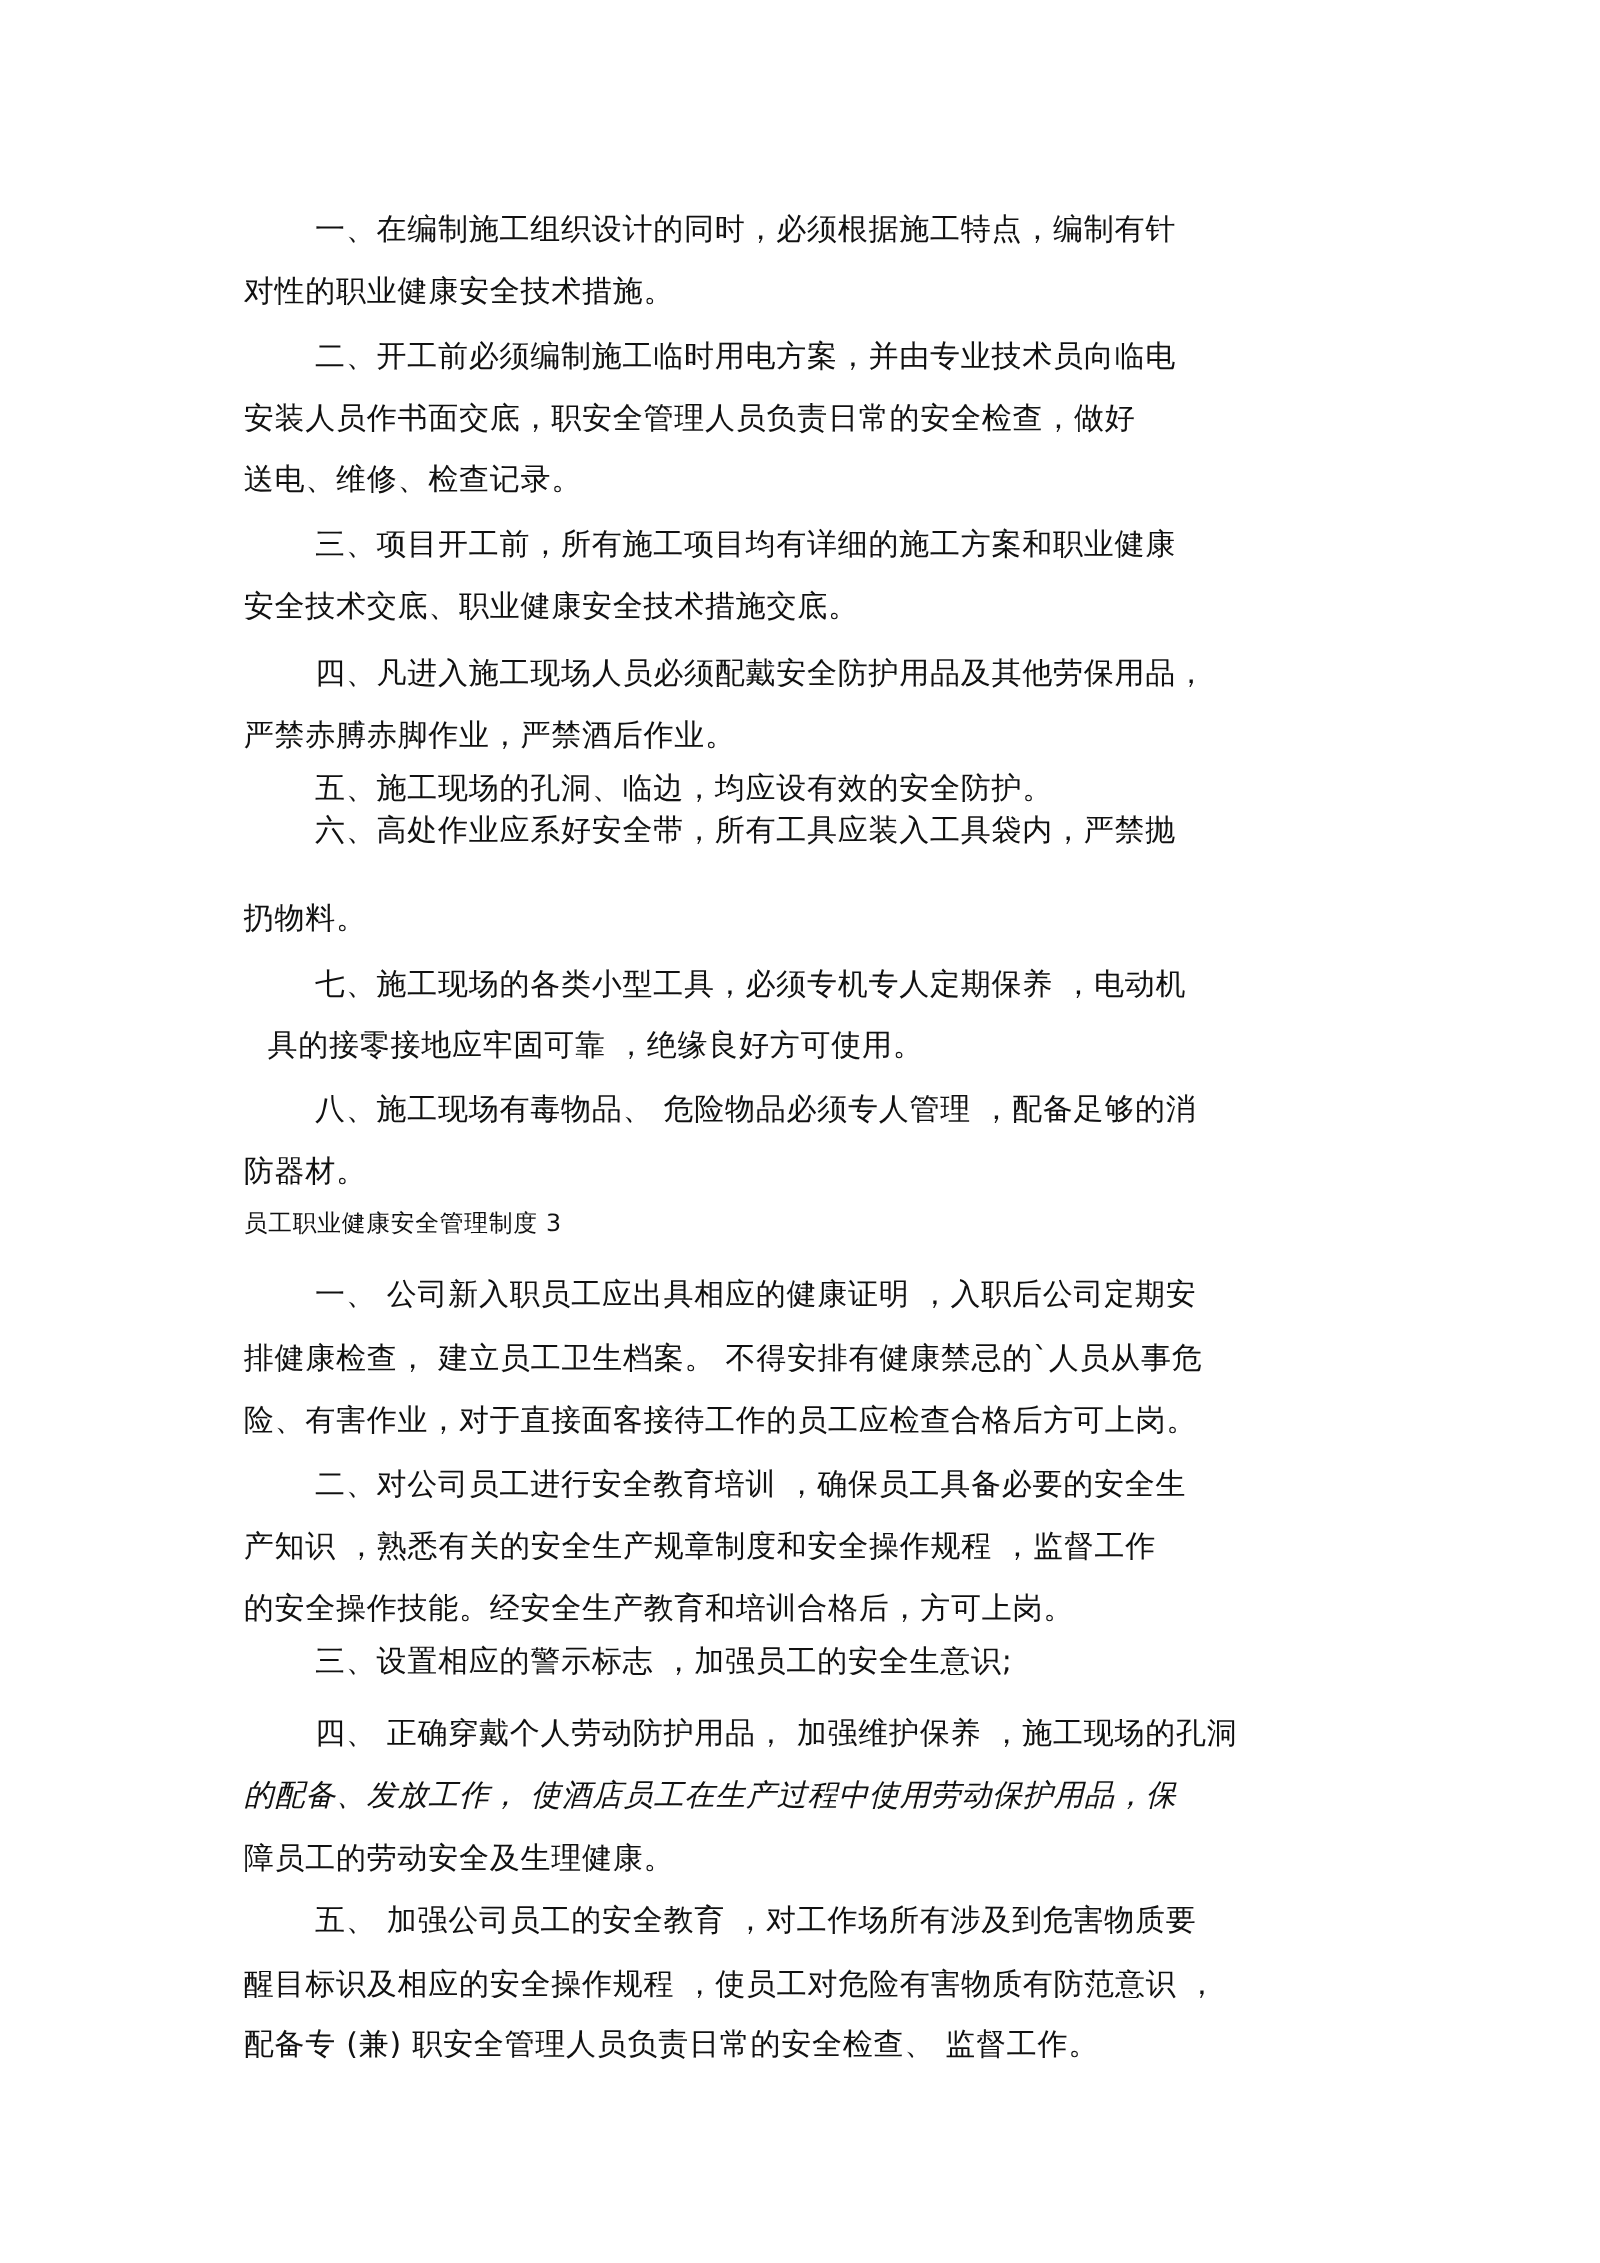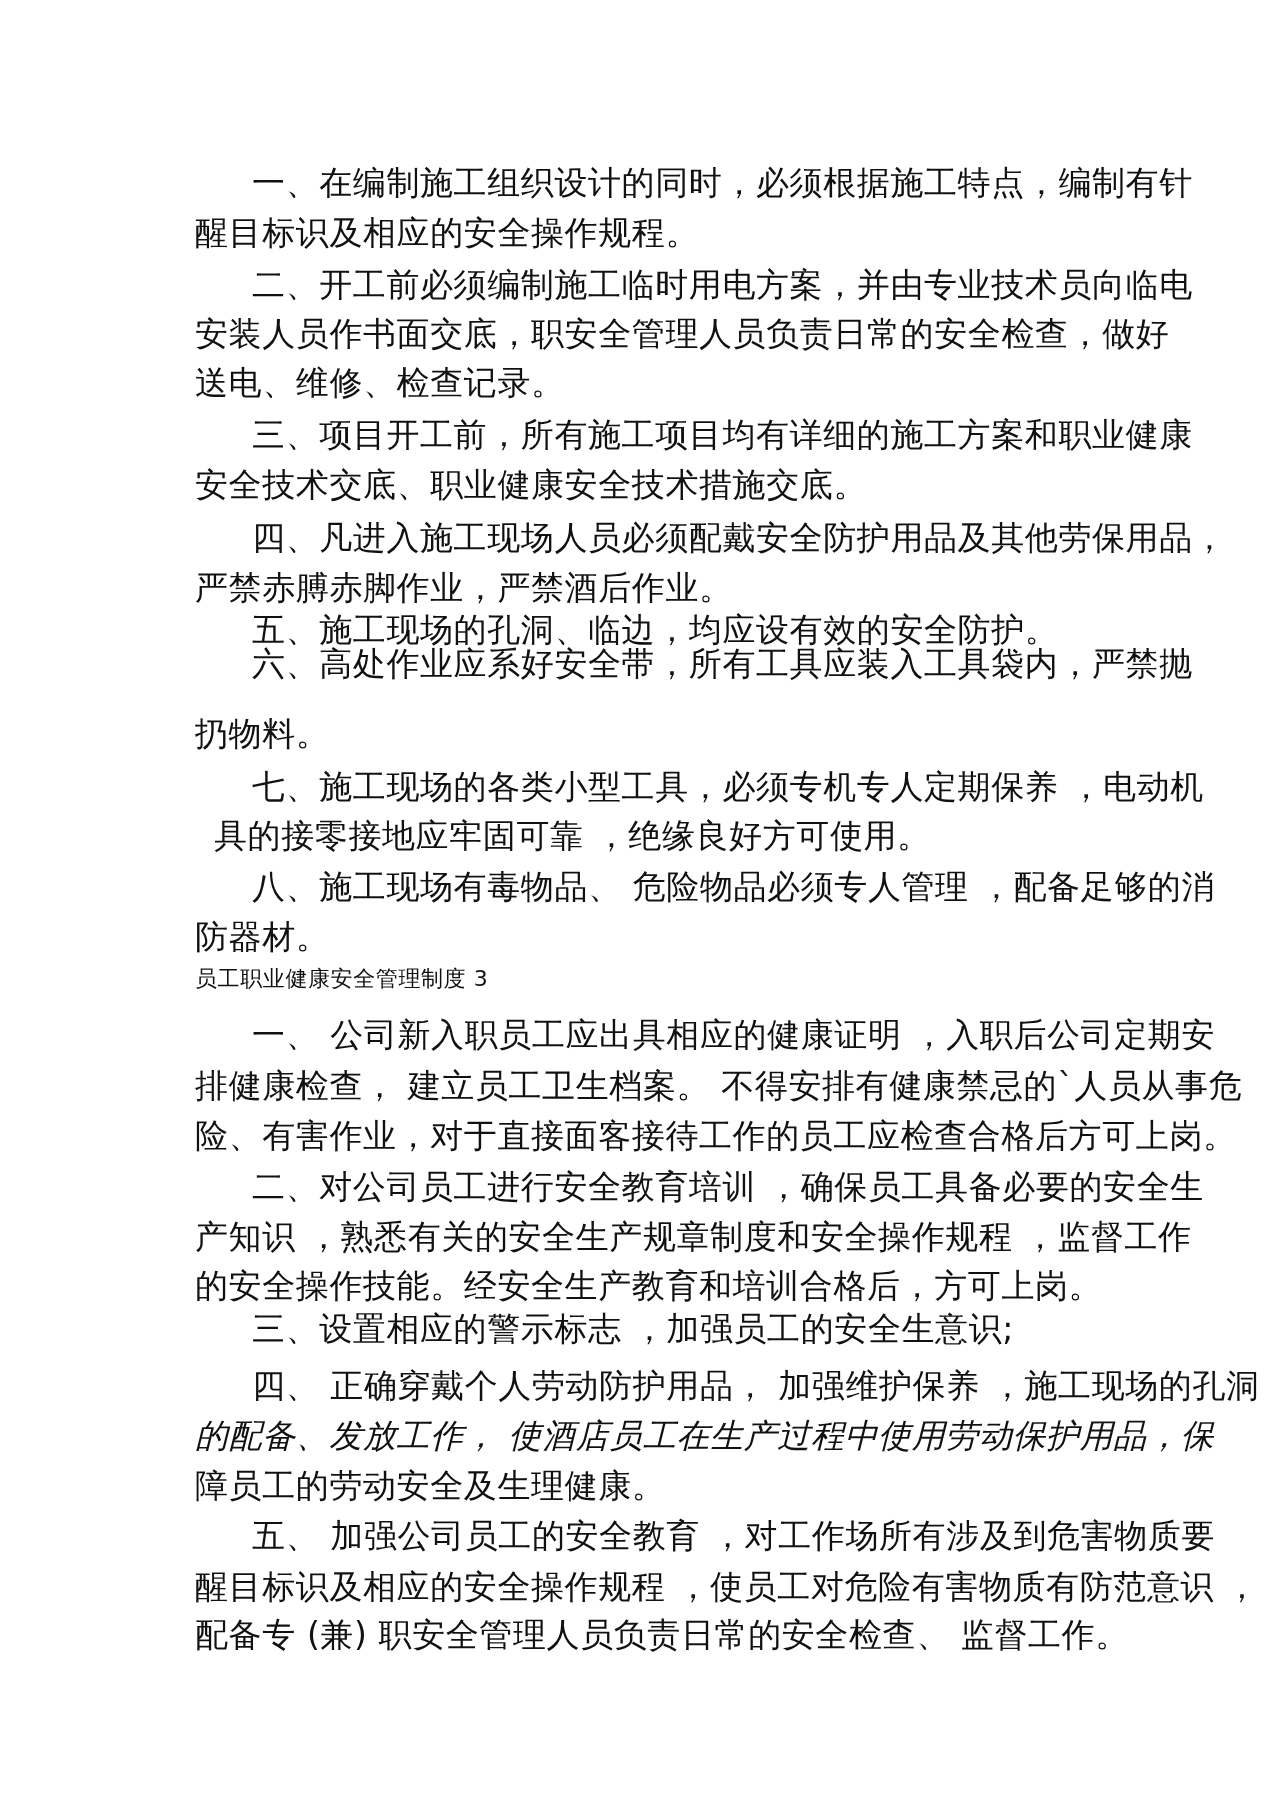--- a/index.html
+++ b/index.html
@@ -1,28 +1,28 @@
 <!DOCTYPE html>
 <html><head>
 <meta charset="utf-8">
 <style>
   html, body { margin: 0; padding: 0; background: #ffffff; }
   body { width: 1280px; height: 1810px; position: relative; overflow: hidden;
          font-family: "DejaVu Sans", "Liberation Sans", sans-serif; color: #111111; }
-  .line { position: absolute; left: 195px; font-size: 33px; line-height: 34px;
+  .line { position: absolute; left: 195px; font-size: 24px; line-height: 34px;
           white-space: nowrap; transform: translateY(-17px); letter-spacing: 0.6px; }
   .indent { left: 252px; }
-  .heading { font-size: 22px; }
+  .heading { font-size: 19px; }
 </style>
 </head>
 <body>
 
 <div id="doc">
     <div class="line indent" style="top: 183px;">一、在编制施工组织设计的同时，必须根据施工特点，编制有针</div>
-    <div class="line" style="top: 233px;">醒目标识及相应的安全操作规程。</div>
+    <div class="line" style="top: 233px;">对性的职业健康安全技术措施。</div>
     <div class="line indent" style="top: 285px;">二、开工前必须编制施工临时用电方案，并由专业技术员向临电</div>
     <div class="line" style="top: 334px;">安装人员作书面交底，职安全管理人员负责日常的安全检查，做好</div>
     <div class="line" style="top: 383px;">送电、维修、检查记录。</div>
     <div class="line indent" style="top: 435px;">三、项目开工前，所有施工项目均有详细的施工方案和职业健康</div>
     <div class="line" style="top: 485px;">安全技术交底、职业健康安全技术措施交底。</div>
     <div class="line indent" style="top: 538px;">四、凡进入施工现场人员必须配戴安全防护用品及其他劳保用品，</div>
     <div class="line" style="top: 588px;">严禁赤膊赤脚作业，严禁酒后作业。</div>
     <div class="line indent" style="top: 630px;">五、施工现场的孔洞、临边，均应设有效的安全防护。</div>
     <div class="line indent" style="top: 664px;">六、高处作业应系好安全带，所有工具应装入工具袋内，严禁抛</div>
     <div class="line" style="top: 734px;">扔物料。</div>

